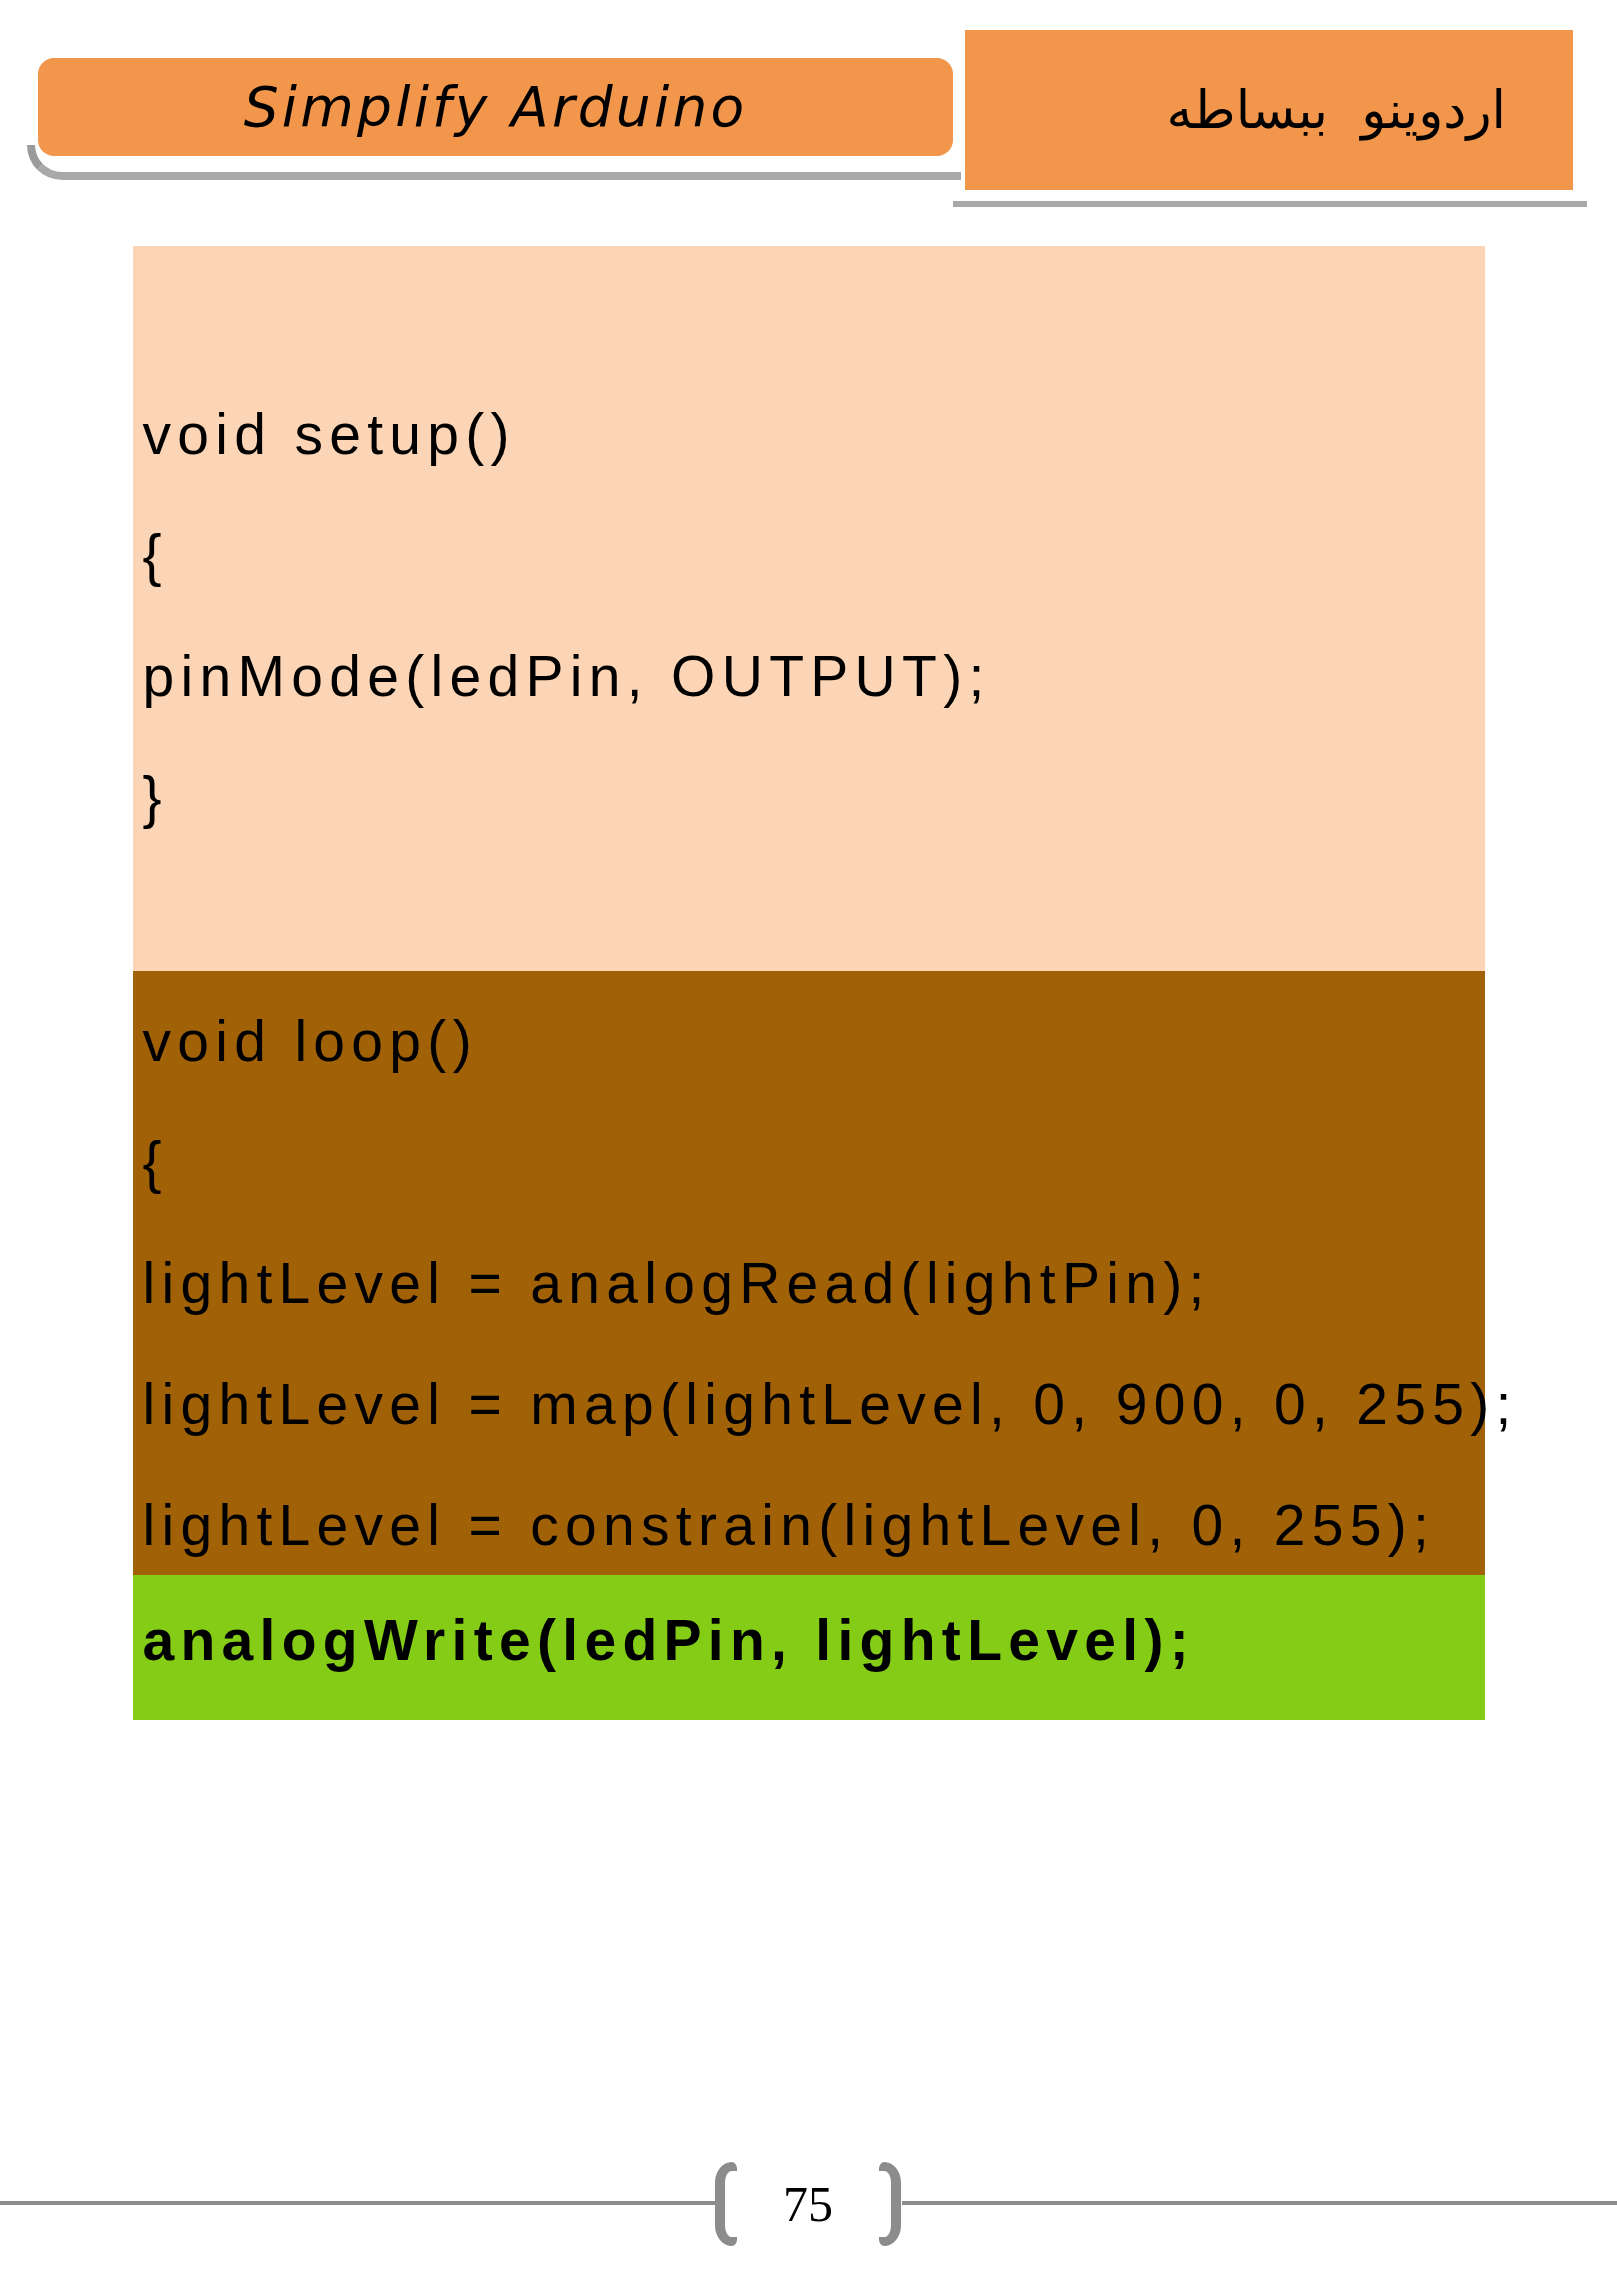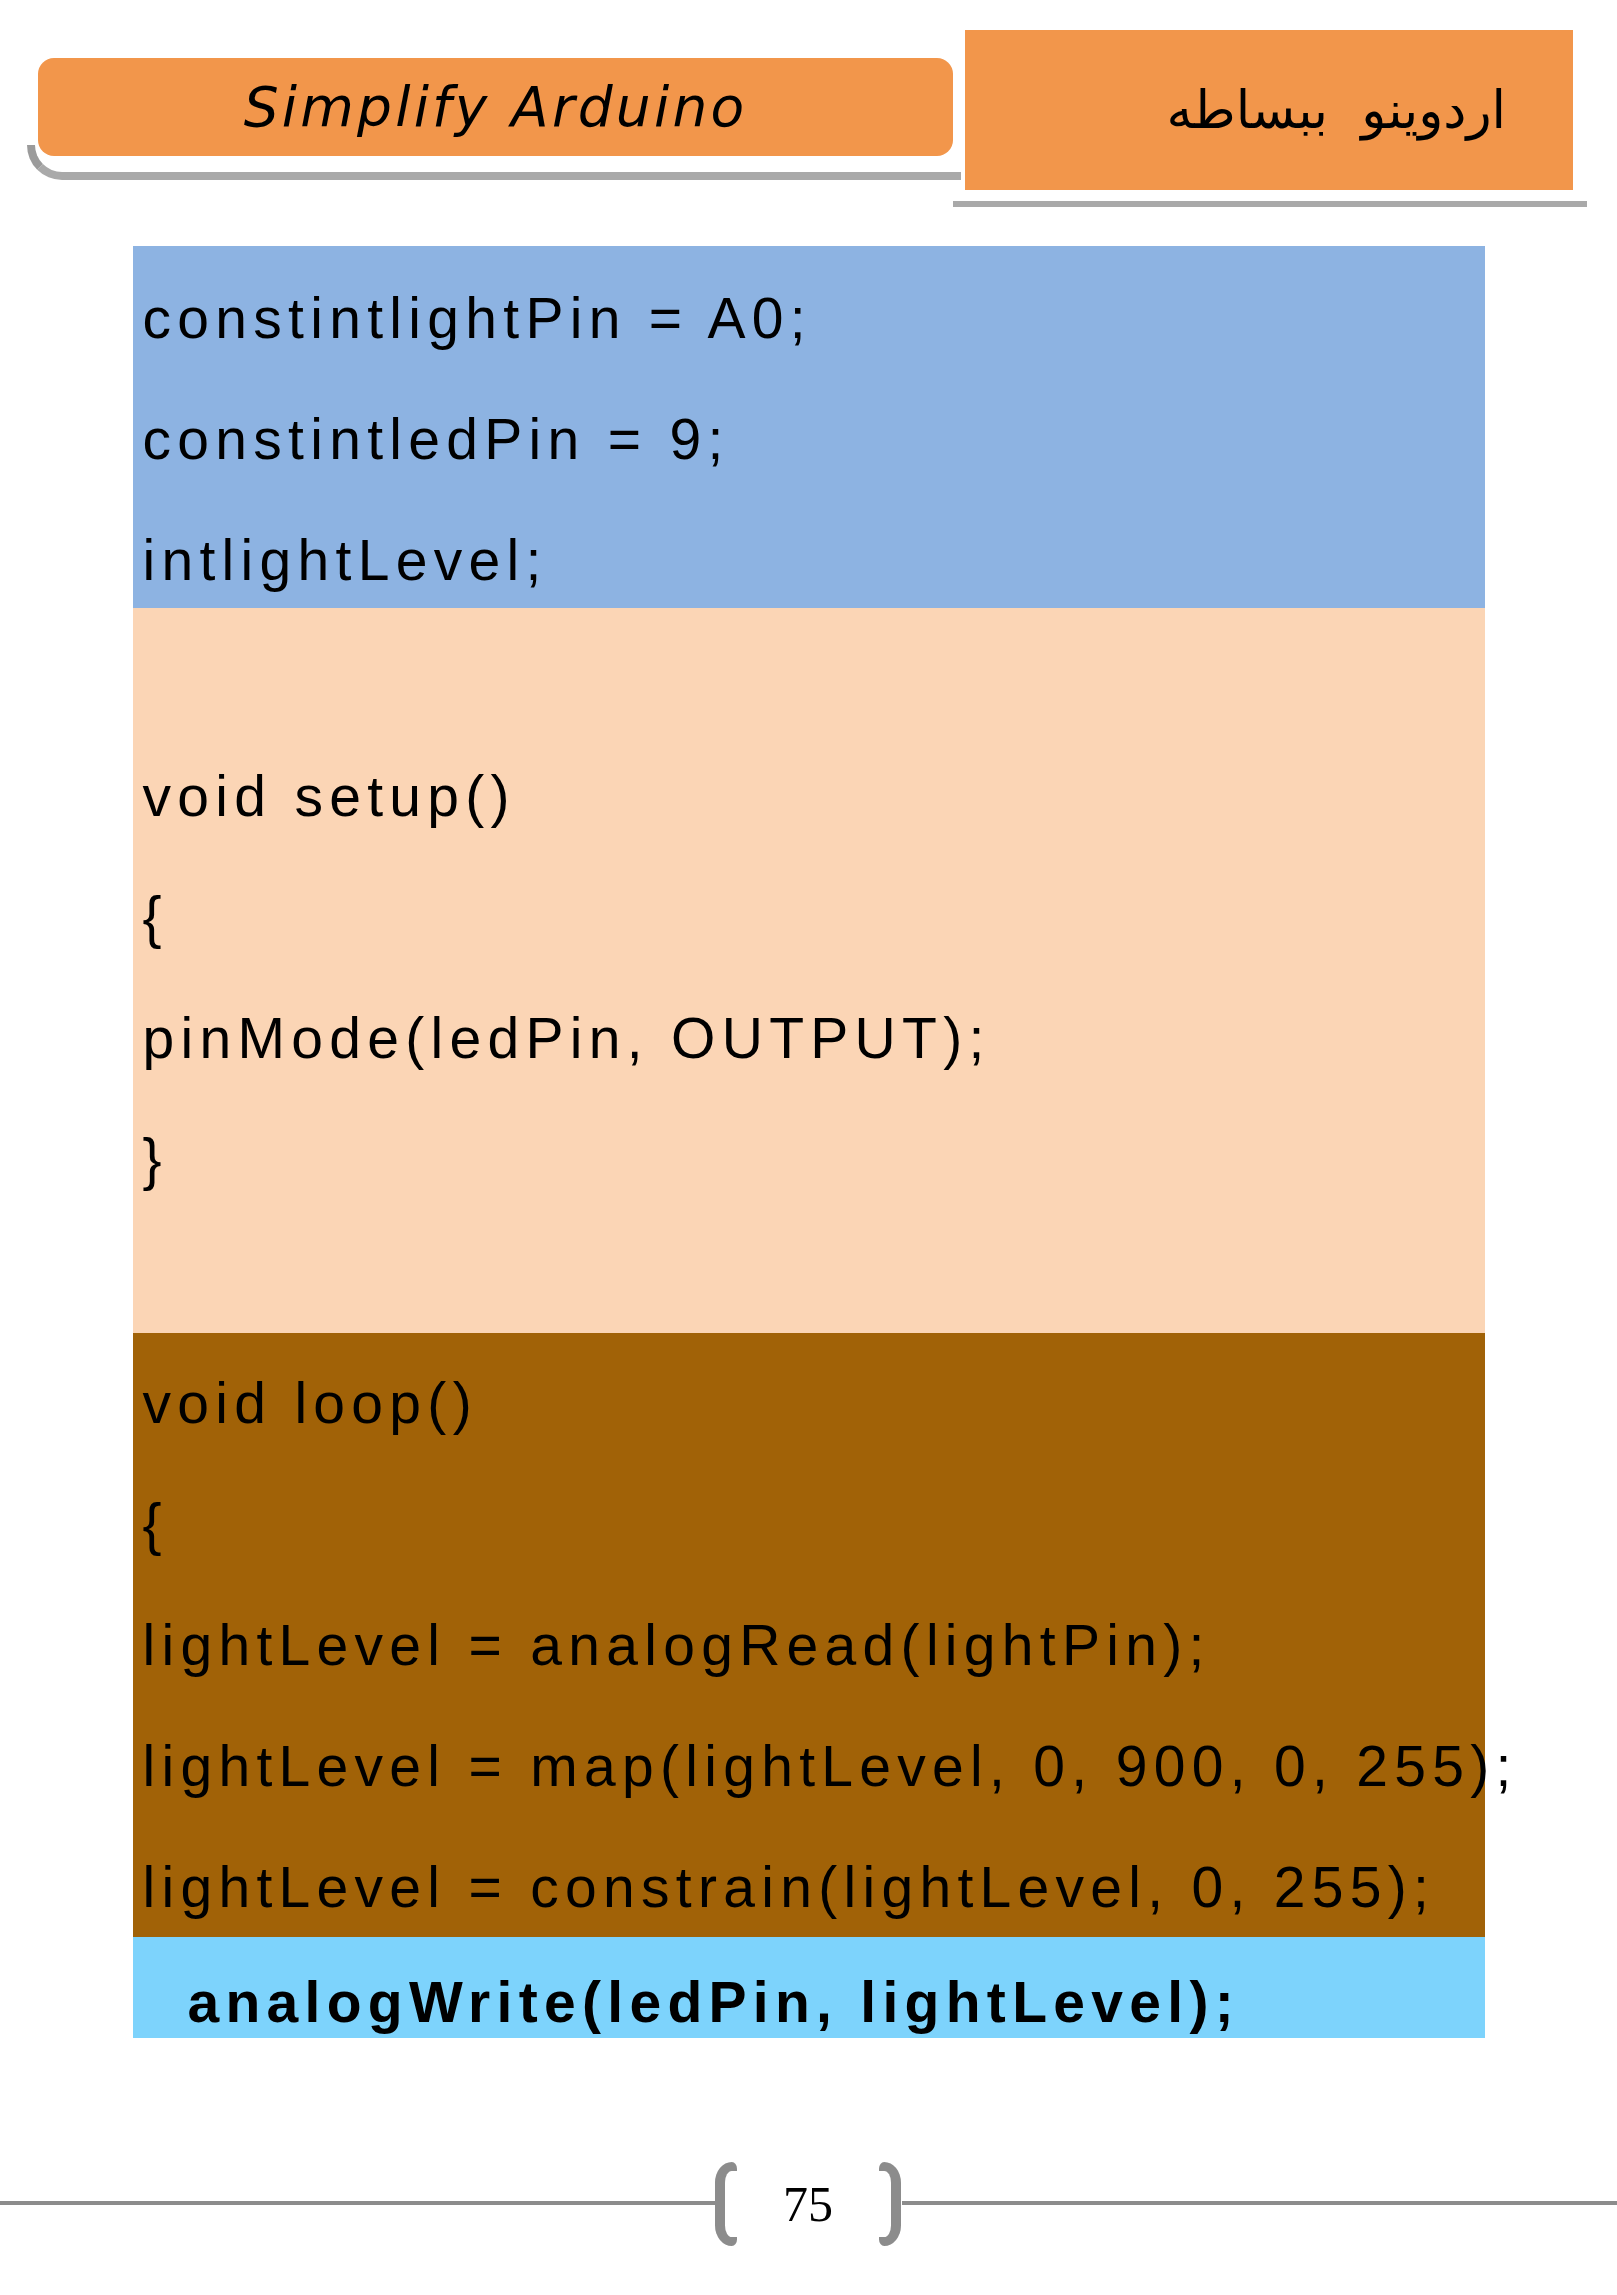--- a/index.html
+++ b/index.html
@@ -66,21 +66,21 @@
   
   .code-container {
     position: absolute;
     left: 133px; top: 246px;
     width: 1352px;
   }
   .code-block { box-sizing: border-box; width: 100%; }
   .block-declarations { background: #8DB3E2; height: 362px; padding-top: 11px; }
   .block-setup        { background: #FBD5B5; height: 725px; padding-top: 6.3px; }
   .block-loop         { background: #a16207; height: 604px; padding-top: 9.5px; }
-  .block-highlight    { background: #7dd3fc; height: 101px; padding-top: 4.7px; font-weight: bold; padding-left: 45px; }
+  .block-highlight    { background: #84cc16; height: 145px; padding-top: 4.7px; font-weight: bold; }
   .code-line {
     height: 121px;
     display: flex; align-items: center;
     padding-left: 9.5px;
     font-size: 57px;
     letter-spacing: 6.3px;
     color: #000000;
     white-space: pre;
   }
 
@@ -121,25 +121,20 @@
   <div class="banner-left">
     <span class="banner-left-text">Simplify Arduino</span>
   </div>
 
   <div class="banner-right">
     <span class="banner-right-text" dir="rtl">اردوينو  ببساطه</span>
   </div>
   <div class="banner-right-underline"></div>
 
   <div class="code-container">
-    <div class="code-block block-declarations">
-        <div class="code-line">constintlightPin = A0;</div>
-        <div class="code-line">constintledPin = 9;</div>
-        <div class="code-line">intlightLevel;</div>
-      </div>
     <div class="code-block block-setup">
         <div class="code-line"></div>
         <div class="code-line">void setup()</div>
         <div class="code-line">{</div>
         <div class="code-line">pinMode(ledPin, OUTPUT);</div>
         <div class="code-line">}</div>
         <div class="code-line"></div>
       </div>
     <div class="code-block block-loop">
         <div class="code-line">void loop()</div>

